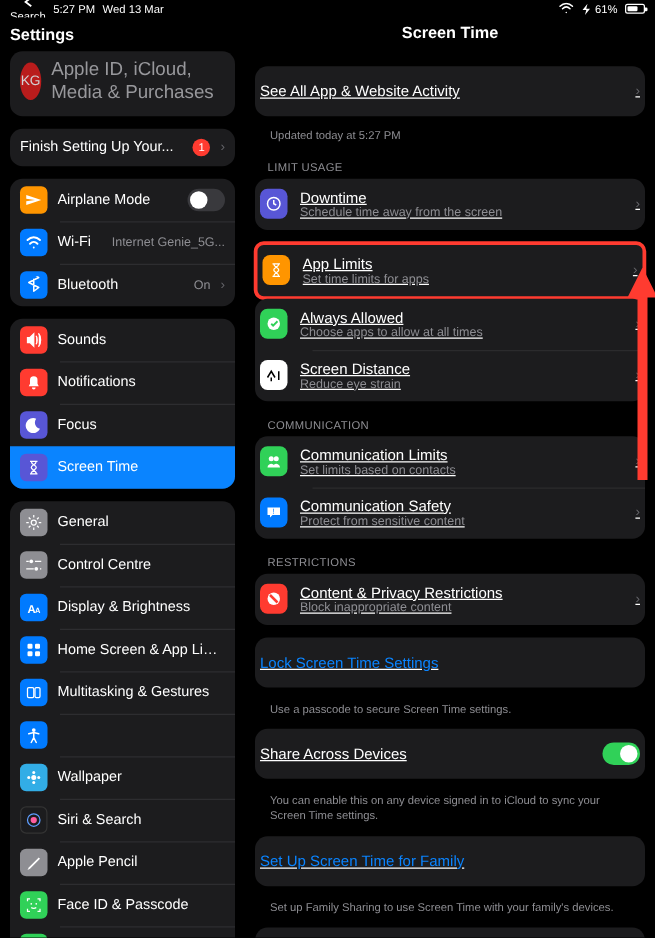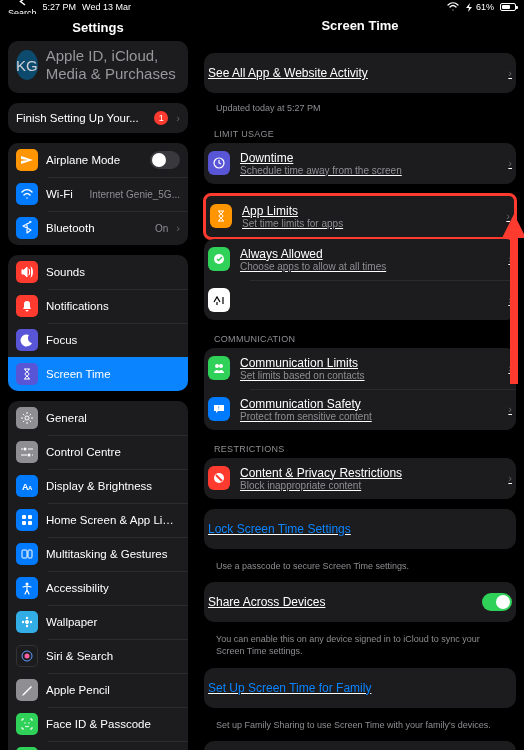--- a/index.html
+++ b/index.html
@@ -12,24 +12,24 @@
   .sb-right { display:flex; gap:6px; align-items:center;justify-content:center; }
   .battery { display:inline-flex; align-items:center; gap:2px; }
   .batt-icon { width:16px; height:8px; border:1px solid #fff; border-radius:2px; position:relative; }
   .batt-icon::after { content:""; position:absolute; right:-3px; top:2px; width:2px; height:3px; background:#fff; border-radius:0 1px 1px 0;}
   .batt-fill { position:absolute; left:1px; top:1px; bottom:1px; width:60%; background:#fff; border-radius:1px; }
 
   .columns { display:flex; height:calc(100% - 14px); }
 
   
   .sidebar { width:196px; flex:0 0 196px; background:#000; padding:6px 8px 8px 8px; overflow:hidden; }
-  .sidebar-title { text-align:center; font-size:13px; font-weight:600; margin-bottom:6px; }
+  .sidebar-title { font-size:13px; font-weight:600; margin-bottom:6px; }
   .card { background:#1c1c1e; border-radius:10px; margin-bottom:10px; }
   .apple-id { display:flex; align-items:center; padding:6px 8px 10px 8px; gap:8px; }
-  .avatar { width:30px; height:30px; border-radius:50%; background:#0c4a6e; display:flex; align-items:center; justify-content:center; font-size:15px; color:#d1d1d4; }
+  .avatar { width:30px; height:30px; border-radius:50%; background:#b91c1c; display:flex; align-items:center; justify-content:center; font-size:11px; color:#d1d1d4; }
   .apple-id-sub { font-size:15px; color:#98989c; line-height:1.2; }
 
   .row { display:flex; align-items:center; padding:6px 8px; gap:8px; min-height:30px; position:relative; }
   .row + .row::before { content:""; position:absolute; top:0; left:40px; right:0; height:1px; background:#2d2d30; }
   .row.selected { background:#0a84ff; border-radius:0; }
   .row.selected::before { display:none; }
   .row:first-child { border-top-left-radius:10px; border-top-right-radius:10px; }
   .row:last-child { border-bottom-left-radius:10px; border-bottom-right-radius:10px;justify-content:space-between; }
 
   .ic { width:22px; height:22px; border-radius:5px; display:flex; align-items:center; justify-content:center; flex:0 0 22px; }
@@ -242,21 +242,20 @@
           </span>
         <span class="row-label">Multitasking &amp; Gestures</span>
       </div>
       <div class="row">
         <span class="ic blue">
             <svg viewBox="0 0 14 14">
               <circle cx="7" cy="3" r="1.5" fill="#fff"></circle>
               <path d="M3 6l4-1 4 1M7 5v4l-2 4M7 9l2 4" stroke="#fff" fill="none" stroke-width="1.2" stroke-linecap="round"></path>
             </svg>
           </span>
-        <span class="row-label">Accessibility</span>
       </div>
       <div class="row">
         <span class="ic teal">
             <svg viewBox="0 0 14 14">
               <circle cx="7" cy="7" r="2" fill="#fff"></circle>
               <circle cx="7" cy="3" r="1.2" fill="#fff"></circle>
               <circle cx="11" cy="7" r="1.2" fill="#fff"></circle>
               <circle cx="7" cy="11" r="1.2" fill="#fff"></circle>
               <circle cx="3" cy="7" r="1.2" fill="#fff"></circle>
             </svg>
@@ -360,20 +359,22 @@
           </div>
         <span class="chev">›</span>
       </div>
       <div class="drow">
         <span class="ic" style="background:#fff">
             <svg viewBox="0 0 14 14">
               <path d="M2 9l3-5 3 5M5 9v3M11 4v7" stroke="#000" fill="none" stroke-width="1.2"></path>
             </svg>
           </span>
         <div class="drow-text">
+            <span class="drow-label">Screen Distance</span>
+            <span class="drow-sub">Reduce eye strain</span>
           </div>
         <span class="chev">›</span>
       </div>
     </div>
 
     <div class="group-header">Communication</div>
     <div class="group">
       <div class="drow">
         <span class="ic green">
             <svg viewBox="0 0 14 14">

